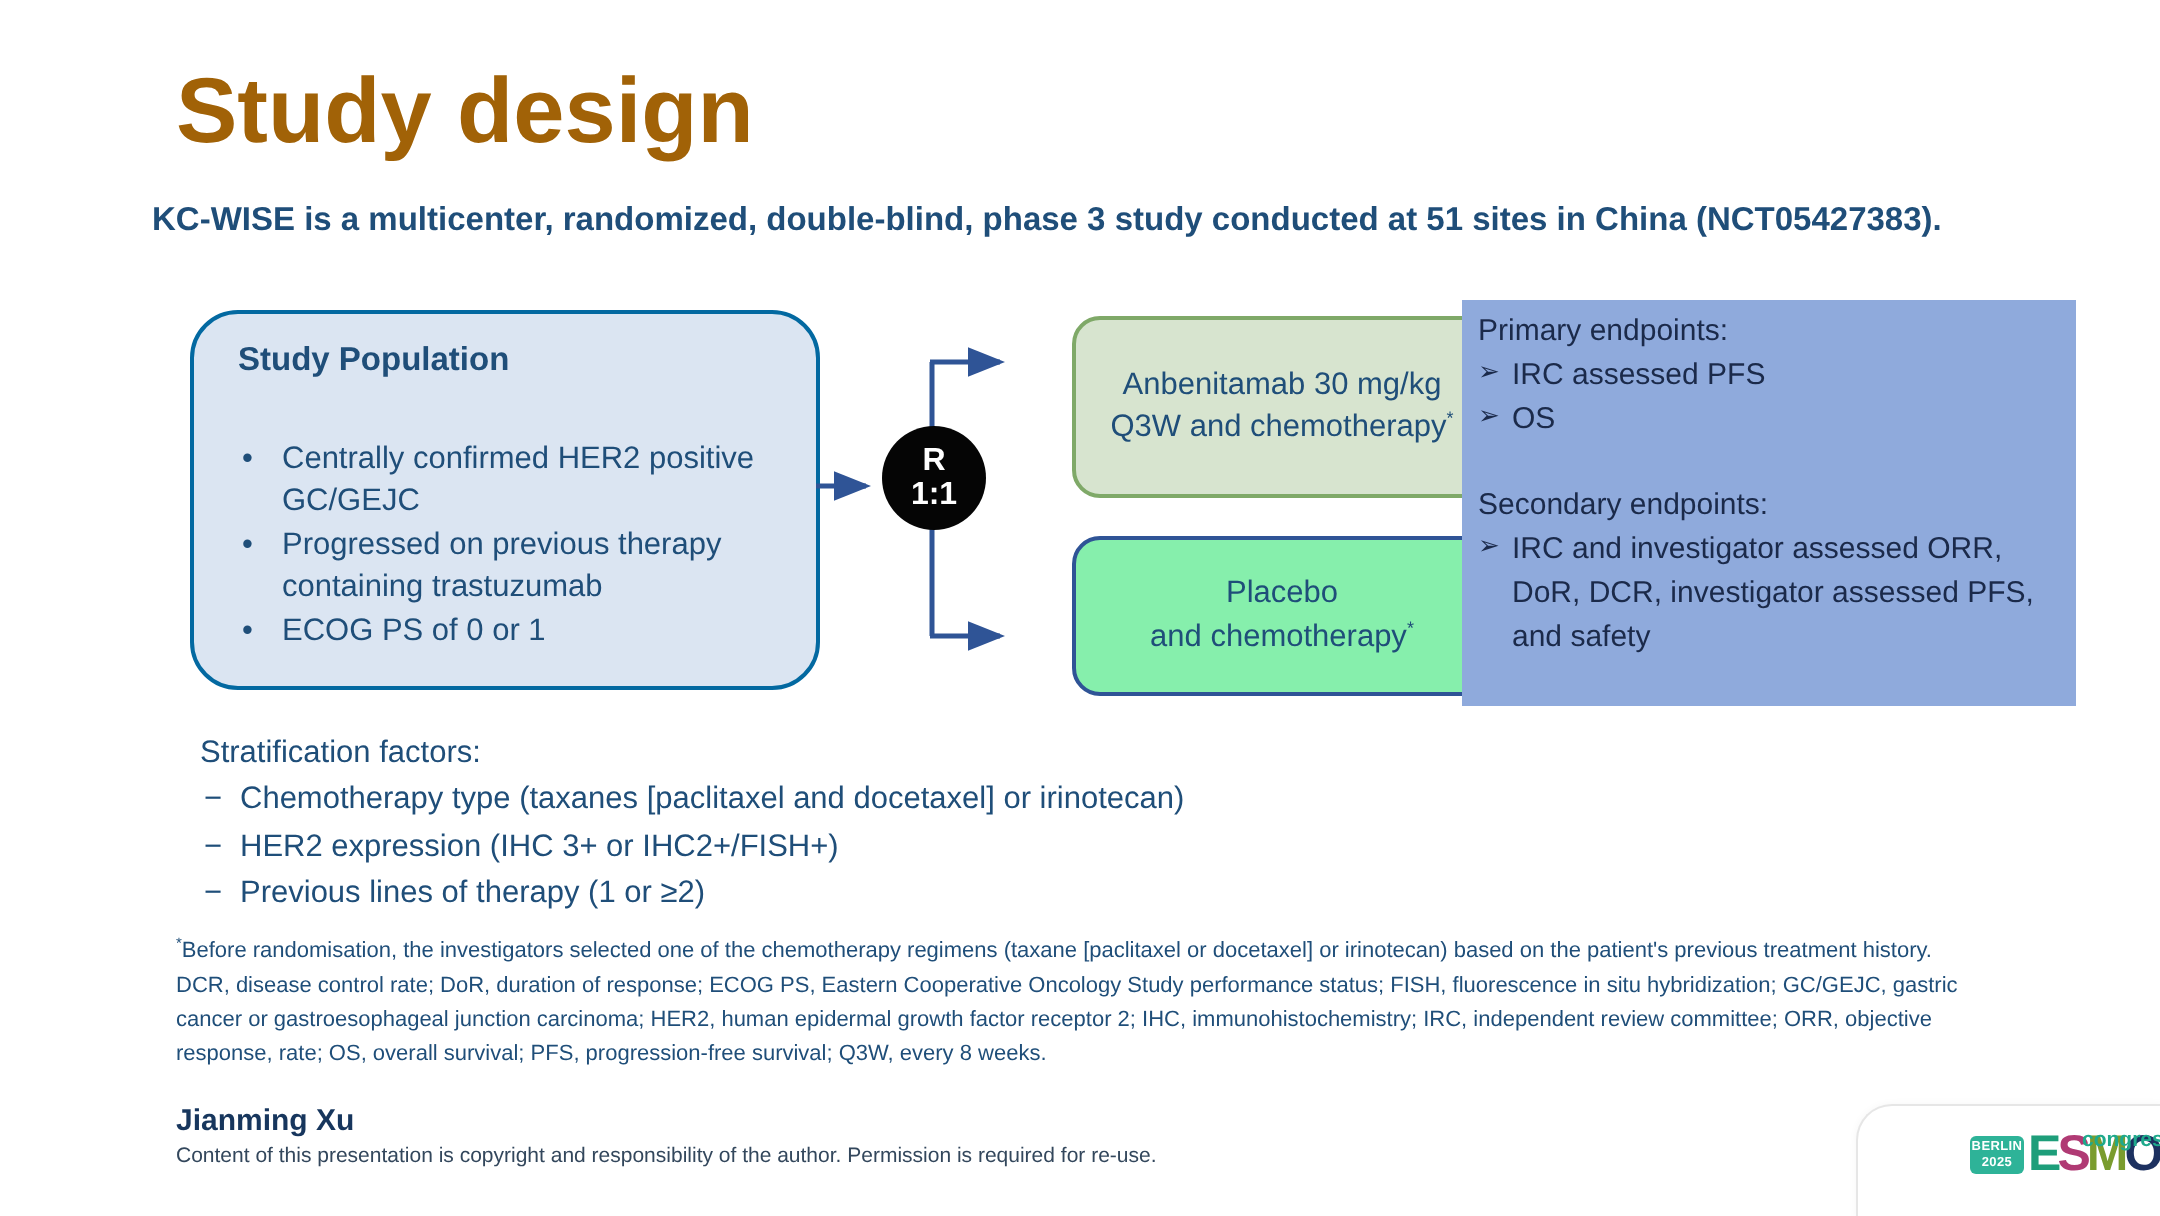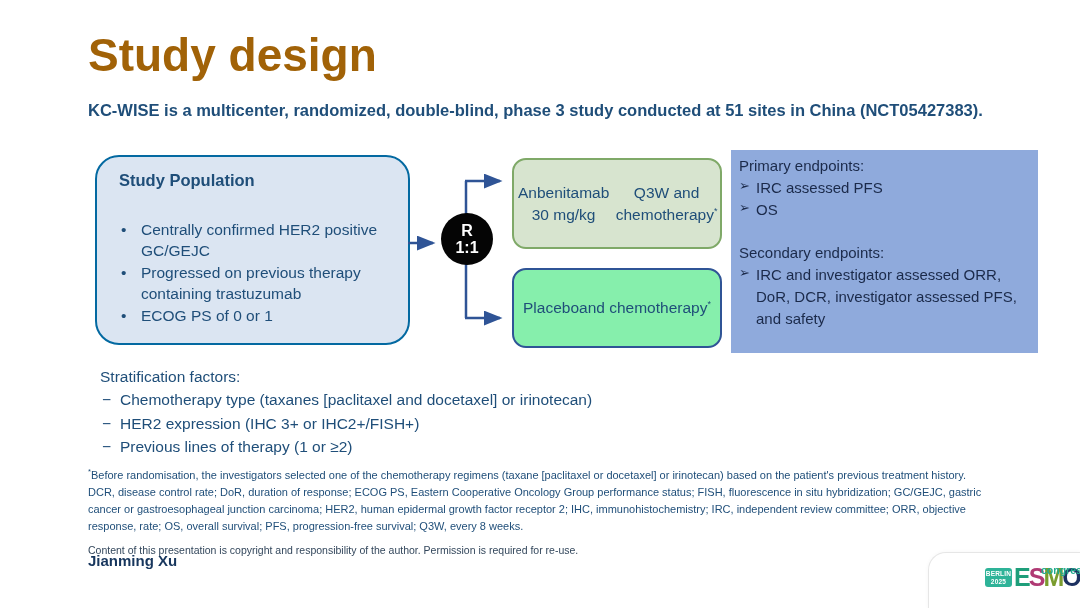--- a/index.html
+++ b/index.html
@@ -5,21 +5,21 @@
   html,body{margin:0;padding:0;background:#ffffff;}
   .slide{
     position:relative;width:1080px;height:608px;background:#ffffff;
     font-family:"Liberation Sans","DejaVu Sans",sans-serif;overflow:hidden;
   }
   .title{
     position:absolute;left:88px;top:28px;font-size:46px;font-weight:bold;
     color:#a16207;letter-spacing:0px;
   }
   .subtitle{
-    position:absolute;left:88px;top:101px;font-size:16.5px;font-weight:bold;
+    position:absolute;left:76px;top:101px;font-size:16.5px;font-weight:bold;
     color:#1f4e79;width:960px;
   }
   
   .pop-box{
     position:absolute;left:95px;top:155px;width:311px;height:186px;
     background:#dbe5f2;border:2px solid #0369a1;border-radius:24px;
     padding:0;box-sizing:content-box;
   }
   .pop-heading{
     position:absolute;left:22px;top:14px;font-size:16.5px;font-weight:bold;color:#1f4e79;
@@ -32,23 +32,23 @@
   
   .rand-circle{
     position:absolute;left:441px;top:213px;width:52px;height:52px;border-radius:50%;
     background:#050505;color:#ffffff;display:flex;flex-direction:column;
     align-items:center;justify-content:center;line-height:1.08;
     font-weight:bold;font-size:16px;z-index:3;
   }
   .connectors{position:absolute;left:0;top:0;z-index:2;pointer-events:none;}
   
   .arm-box{
-    position:absolute;width:210px;display:flex;
+    position:absolute;width:210px;display:flex;flex-direction:column;
     align-items:center;justify-content:center;text-align:center;
-    font-size:15.5px;color:#1f4e79;line-height:1.4;box-sizing:border-box;
+    font-size:15.5px;color:#1f4e79;line-height:1.4;box-sizing:border-box;margin-left:24px;
   }
   .arm-anbe{
     left:512px;top:158px;height:91px;background:#d7e4cf;border:2px solid #7fa968;
     border-radius:14px;
   }
   .arm-plac{
     left:512px;top:268px;height:80px;background:#86efac;border:2px solid #2f5496;
     border-radius:14px;
   }
   .arm-box sup{font-size:9px;}
@@ -67,21 +67,21 @@
   .strat-item{position:relative;padding-left:20px;}
   .strat-marker{position:absolute;left:2px;top:0;}
   
   .footnotes{
     position:absolute;left:88px;top:466px;width:930px;color:#1f4e79;
     font-size:11px;line-height:1.55;
   }
   .footnotes sup{font-size:7.5px;}
   
   .author{position:absolute;left:88px;top:552px;font-size:15px;font-weight:bold;color:#17365d;}
-  .copyright{position:absolute;left:88px;top:544px;font-size:10.5px;color:#33475c;}
+  .copyright{position:absolute;left:88px;top:572px;font-size:10.5px;color:#33475c;}
   
   .logo-card{
     position:absolute;left:928px;top:552px;width:152px;height:56px;background:#ffffff;
     border:1px solid #e6e6e6;border-right:none;border-bottom:none;
     border-radius:18px 0 0 0;box-shadow:0 0 4px rgba(0,0,0,0.04);
   }
   .logo-row{position:absolute;left:12px;top:12px;display:flex;align-items:center;padding-left:44px;}
   .logo-badge{
     width:27px;height:19px;background:#2eb398;border-radius:3px;color:#ffffff;
     font-size:6.5px;font-weight:bold;line-height:1.15;display:flex;flex-direction:column;
@@ -185,21 +185,21 @@
       <span>HER2 expression (IHC 3+ or IHC2+/FISH+)</span>
     </div>
     <div class="strat-item">
       <span class="strat-marker">−</span>
       <span>Previous lines of therapy (1 or ≥2)</span>
     </div>
   </div>
 
   <div class="footnotes">
     <div><sup>*</sup><span>Before randomisation, the investigators selected one of the chemotherapy regimens (taxane [paclitaxel or docetaxel] or irinotecan) based on the patient's previous treatment history.</span></div>
-    <div>DCR, disease control rate; DoR, duration of response; ECOG PS, Eastern Cooperative Oncology Group performance status; FISH, fluorescence in situ hybridization; GC/GEJC, gastric</div>
+    <div>DCR, disease control rate; DoR, duration of response; ECOG PS, Eastern Cooperative Oncology Study performance status; FISH, fluorescence in situ hybridization; GC/GEJC, gastric</div>
     <div>cancer or gastroesophageal junction carcinoma; HER2, human epidermal growth factor receptor 2; IHC, immunohistochemistry; IRC, independent review committee; ORR, objective</div>
     <div>response, rate; OS, overall survival; PFS, progression-free survival; Q3W, every 8 weeks.</div>
   </div>
 
   <div class="author">Jianming Xu</div>
   <div class="copyright">Content of this presentation is copyright and responsibility of the author. Permission is required for re-use.</div>
 
   <div class="logo-card">
     <div class="logo-row">
       <div class="logo-badge">

